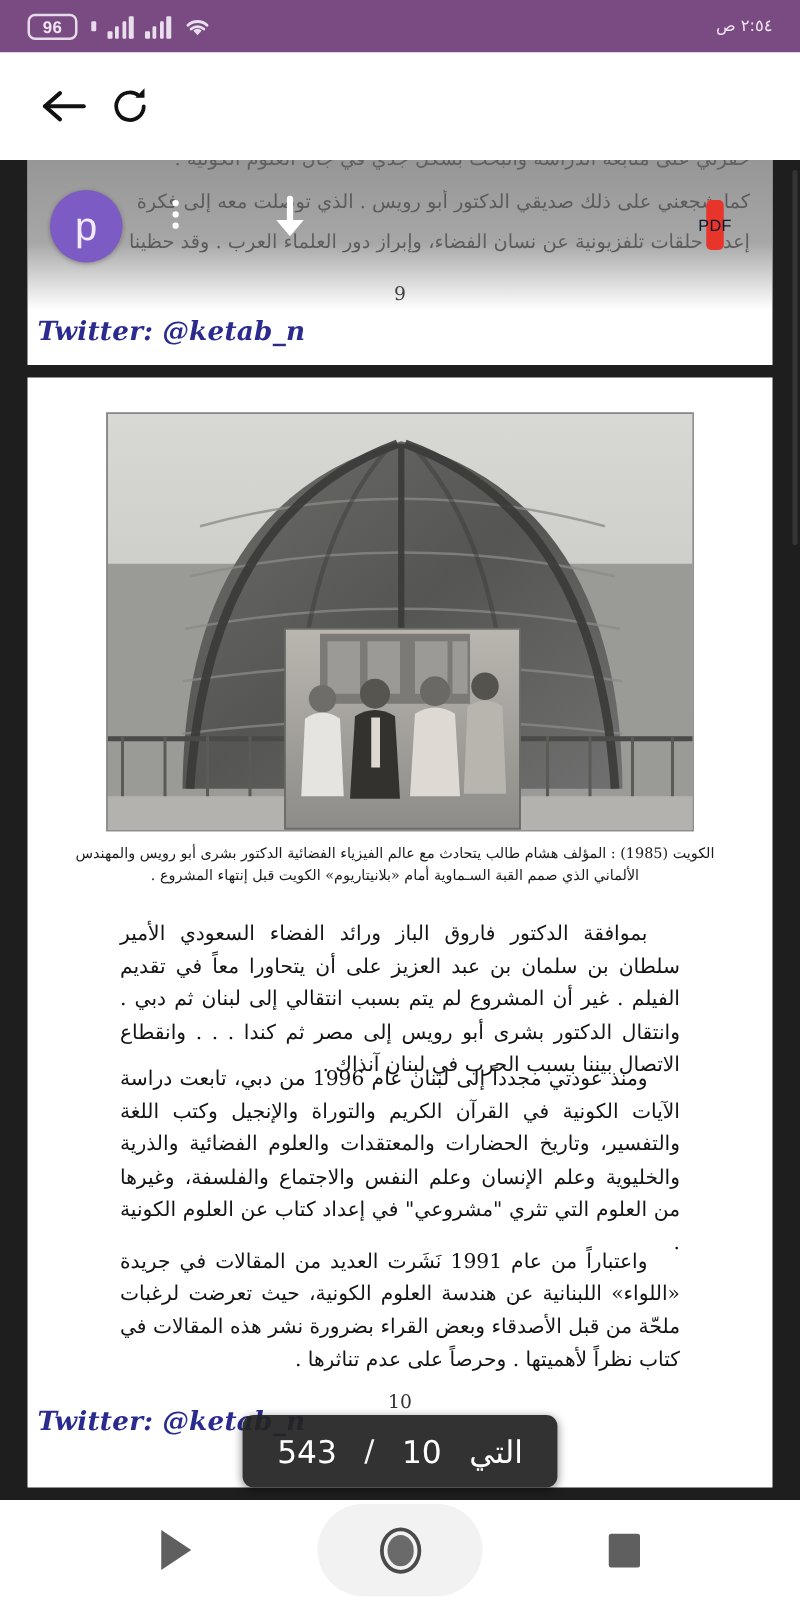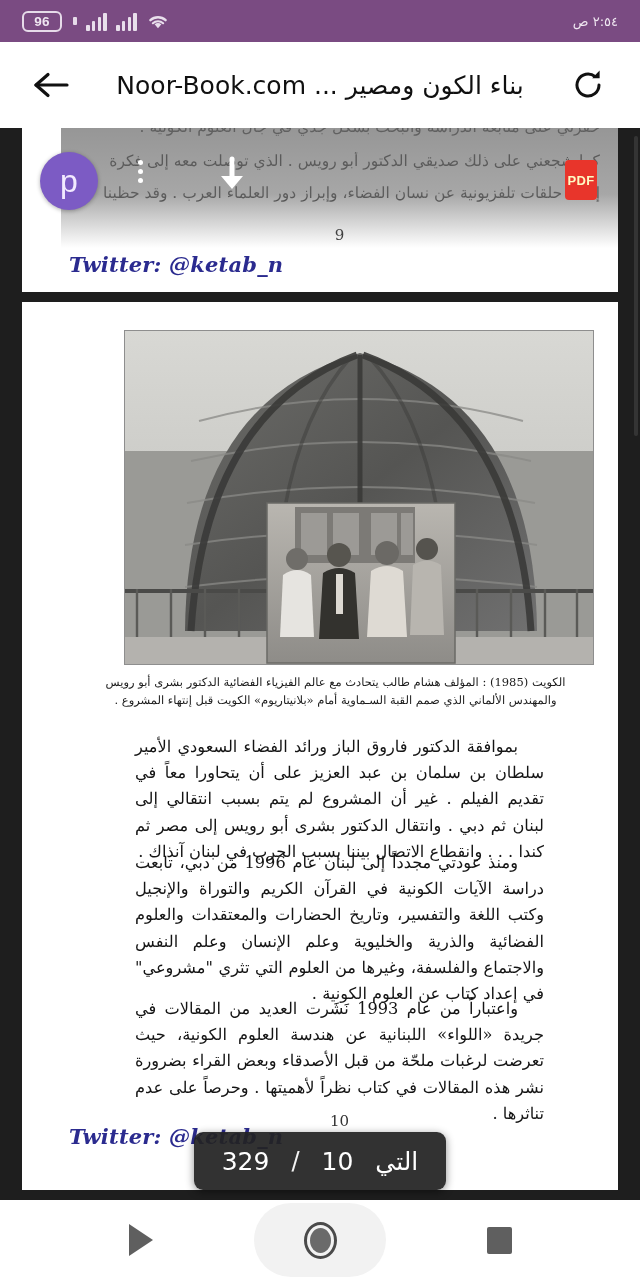--- a/index.html
+++ b/index.html
@@ -62,21 +62,20 @@
   
   #reader{
     position:absolute; left:0; top:128px; width:640px; height:1072px;
     background:#1e1e1e; overflow:hidden;
   }
 
   
   .page-sheet{
     position:absolute; left:22px; width:596px;
     background:#ffffff;
-    padding-left:39px;
   }
   #page-9 { top:0px;   height:164px; overflow:hidden; }
   #page-10{ top:174px; height:888px; overflow:hidden; }
 
   
   .p9-inner{ position:relative; width:100%; height:100%; padding:0 18px; }
   .ar-line{
     direction:rtl; text-align:justify;
     font-family:"DejaVu Serif", serif;
     color:#1a1a1a;
@@ -130,24 +129,24 @@
   #dl-filename{
     position:absolute; left:250px; top:18px; width:300px;
     color:#e9e9e9; font-size:33px; letter-spacing:-.5px;
     font-family:"Liberation Sans", sans-serif;
     white-space:nowrap; text-align:center;
     text-shadow:0 1px 2px rgba(0,0,0,.25);
     direction:ltr;
   }
   #dl-pdf-badge{
     position:absolute; left:565px; top:26px;
-    width:32px; height:40px; border-radius:4px;
+    width:14px; height:40px; border-radius:4px;
     background:#e8352b;
     display:flex; align-items:center; justify-content:center;
-    color:#fef9c3; font-size:13px; font-weight:bold; letter-spacing:.3px;
+    color:#0f172a; font-size:13px; font-weight:normal; letter-spacing:.3px;
   }
   
   #p9-veil{
     position:absolute; left:0; top:0; width:596px; height:120px;
     background:linear-gradient(180deg, rgba(110,110,110,.72) 0%, rgba(125,125,125,.68) 55%, rgba(255,255,255,0) 100%);
   }
 
   
   .p10-inner{ position:relative; width:100%; height:100%; }
 
@@ -258,21 +257,20 @@
   <div class="status-right">٢:٥٤ ص</div>
 </div>
 
 <div id="app-bar">
   <div id="back-btn">
     <svg width="38" height="30" viewBox="0 0 38 30">
       <path d="M3 15 H34" stroke="#111" stroke-width="3.2" stroke-linecap="round"></path>
       <path d="M3 15 L15 4.5 M3 15 L15 25.5" stroke="#111" stroke-width="3.2" stroke-linecap="round" stroke-linejoin="round" fill="none"></path>
     </svg>
   </div>
-  <div id="app-title">بناء الكون ومصير ... Noor-Book.com</div>
   <div id="reload-btn">
     <svg width="34" height="34" viewBox="0 0 34 34">
       <path d="M28 17 a11 11 0 1 1 -4.0 -8.5" stroke="#111" stroke-width="3" fill="none" stroke-linecap="round"></path>
       <path d="M28.6 2.5 L28.6 10.2 L21.2 10.2 Z" fill="#111"></path>
     </svg>
   </div>
 </div>
 
 <div id="reader">
 
@@ -377,34 +375,34 @@
             <circle cx="302" cy="218" r="11" fill="#55534e"></circle>
             <path d="M288 234 q14 -9 28 0 l3 70 h-34 z" fill="#b8b5af"></path>
           </g>
         </svg>
       </div>
 
       <div id="figure-caption">الكويت (1985) : المؤلف هشام طالب يتحادث مع عالم الفيزياء الفضائية الدكتور بشرى أبو رويس والمهندس الألماني الذي صمم القبة السـماوية أمام «بلانيتاريوم» الكويت قبل إنتهاء المشروع .</div>
 
       <div class="body-par" id="par-1">بموافقة الدكتور فاروق الباز ورائد الفضاء السعودي الأمير سلطان بن سلمان بن عبد العزيز على أن يتحاورا معاً في تقديم الفيلم . غير أن المشروع لم يتم بسبب انتقالي إلى لبنان ثم دبي . وانتقال الدكتور بشرى أبو رويس إلى مصر ثم كندا . . . وانقطاع الاتصال بيننا بسبب الحرب في لبنان آنذاك .</div>
       <div class="body-par" id="par-2">ومنذ عودتي مجدداً إلى لبنان عام 1996 من دبي، تابعت دراسة الآيات الكونية في القرآن الكريم والتوراة والإنجيل وكتب اللغة والتفسير، وتاريخ الحضارات والمعتقدات والعلوم الفضائية والذرية والخليوية وعلم الإنسان وعلم النفس والاجتماع والفلسفة، وغيرها من العلوم التي تثري "مشروعي" في إعداد كتاب عن العلوم الكونية .</div>
-      <div class="body-par" id="par-3">واعتباراً من عام 1993 نَشَرت العديد من المقالات في جريدة «اللواء» اللبنانية عن هندسة العلوم الكونية، حيث تعرضت لرغبات ملحّة من قبل الأصدقاء وبعض القراء بضرورة نشر هذه المقالات في كتاب نظراً لأهميتها . وحرصاً على عدم تناثرها .</div>
+      <div class="body-par" id="par-3">واعتباراً من عام 1991 نَشَرت العديد من المقالات في جريدة «اللواء» اللبنانية عن هندسة العلوم الكونية، حيث تعرضت لرغبات ملحّة من قبل الأصدقاء وبعض القراء بضرورة نشر هذه المقالات في كتاب نظراً لأهميتها . وحرصاً على عدم تناثرها .</div>
 
       <div id="p10-num">10</div>
       <div class="twitter-mark" id="p10-twitter">Twitter: @ketab_n</div>
     </div>
   </div>
 
 </div>
 
 <div id="page-indicator">
   <span>التي</span>
   <span>10</span>
   <span class="pi-sep">/</span>
-  <span>329</span>
+  <span>543</span>
 </div>
 
 <div id="nav-bar">
   <div id="nav-back">
     <span class="tri"></span>
   </div>
   <div id="nav-home">
     <span class="home-ring">
         <span class="home-dot"></span>
       </span>

